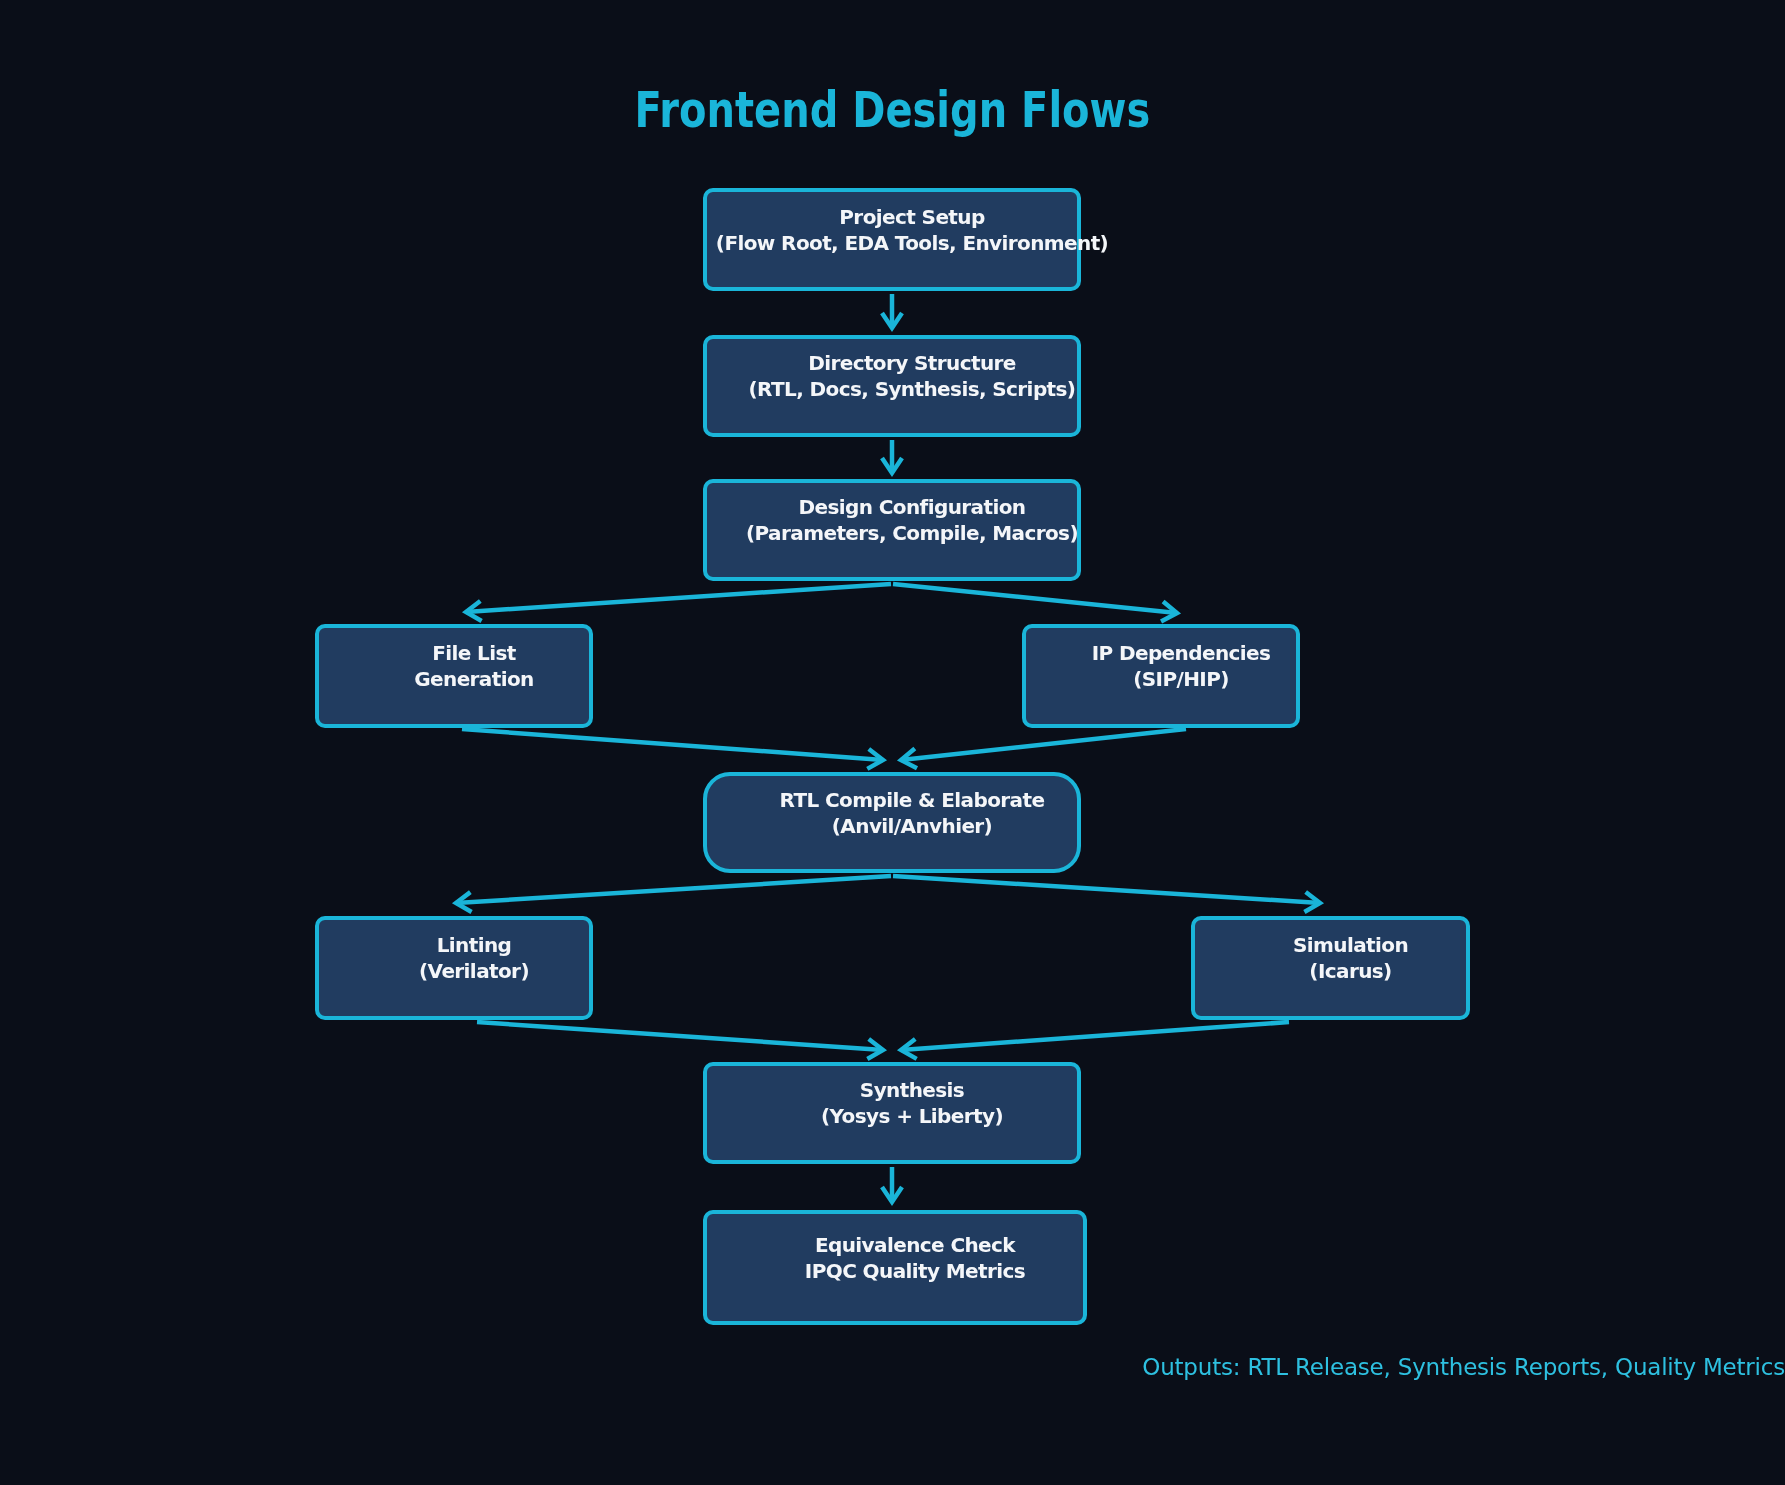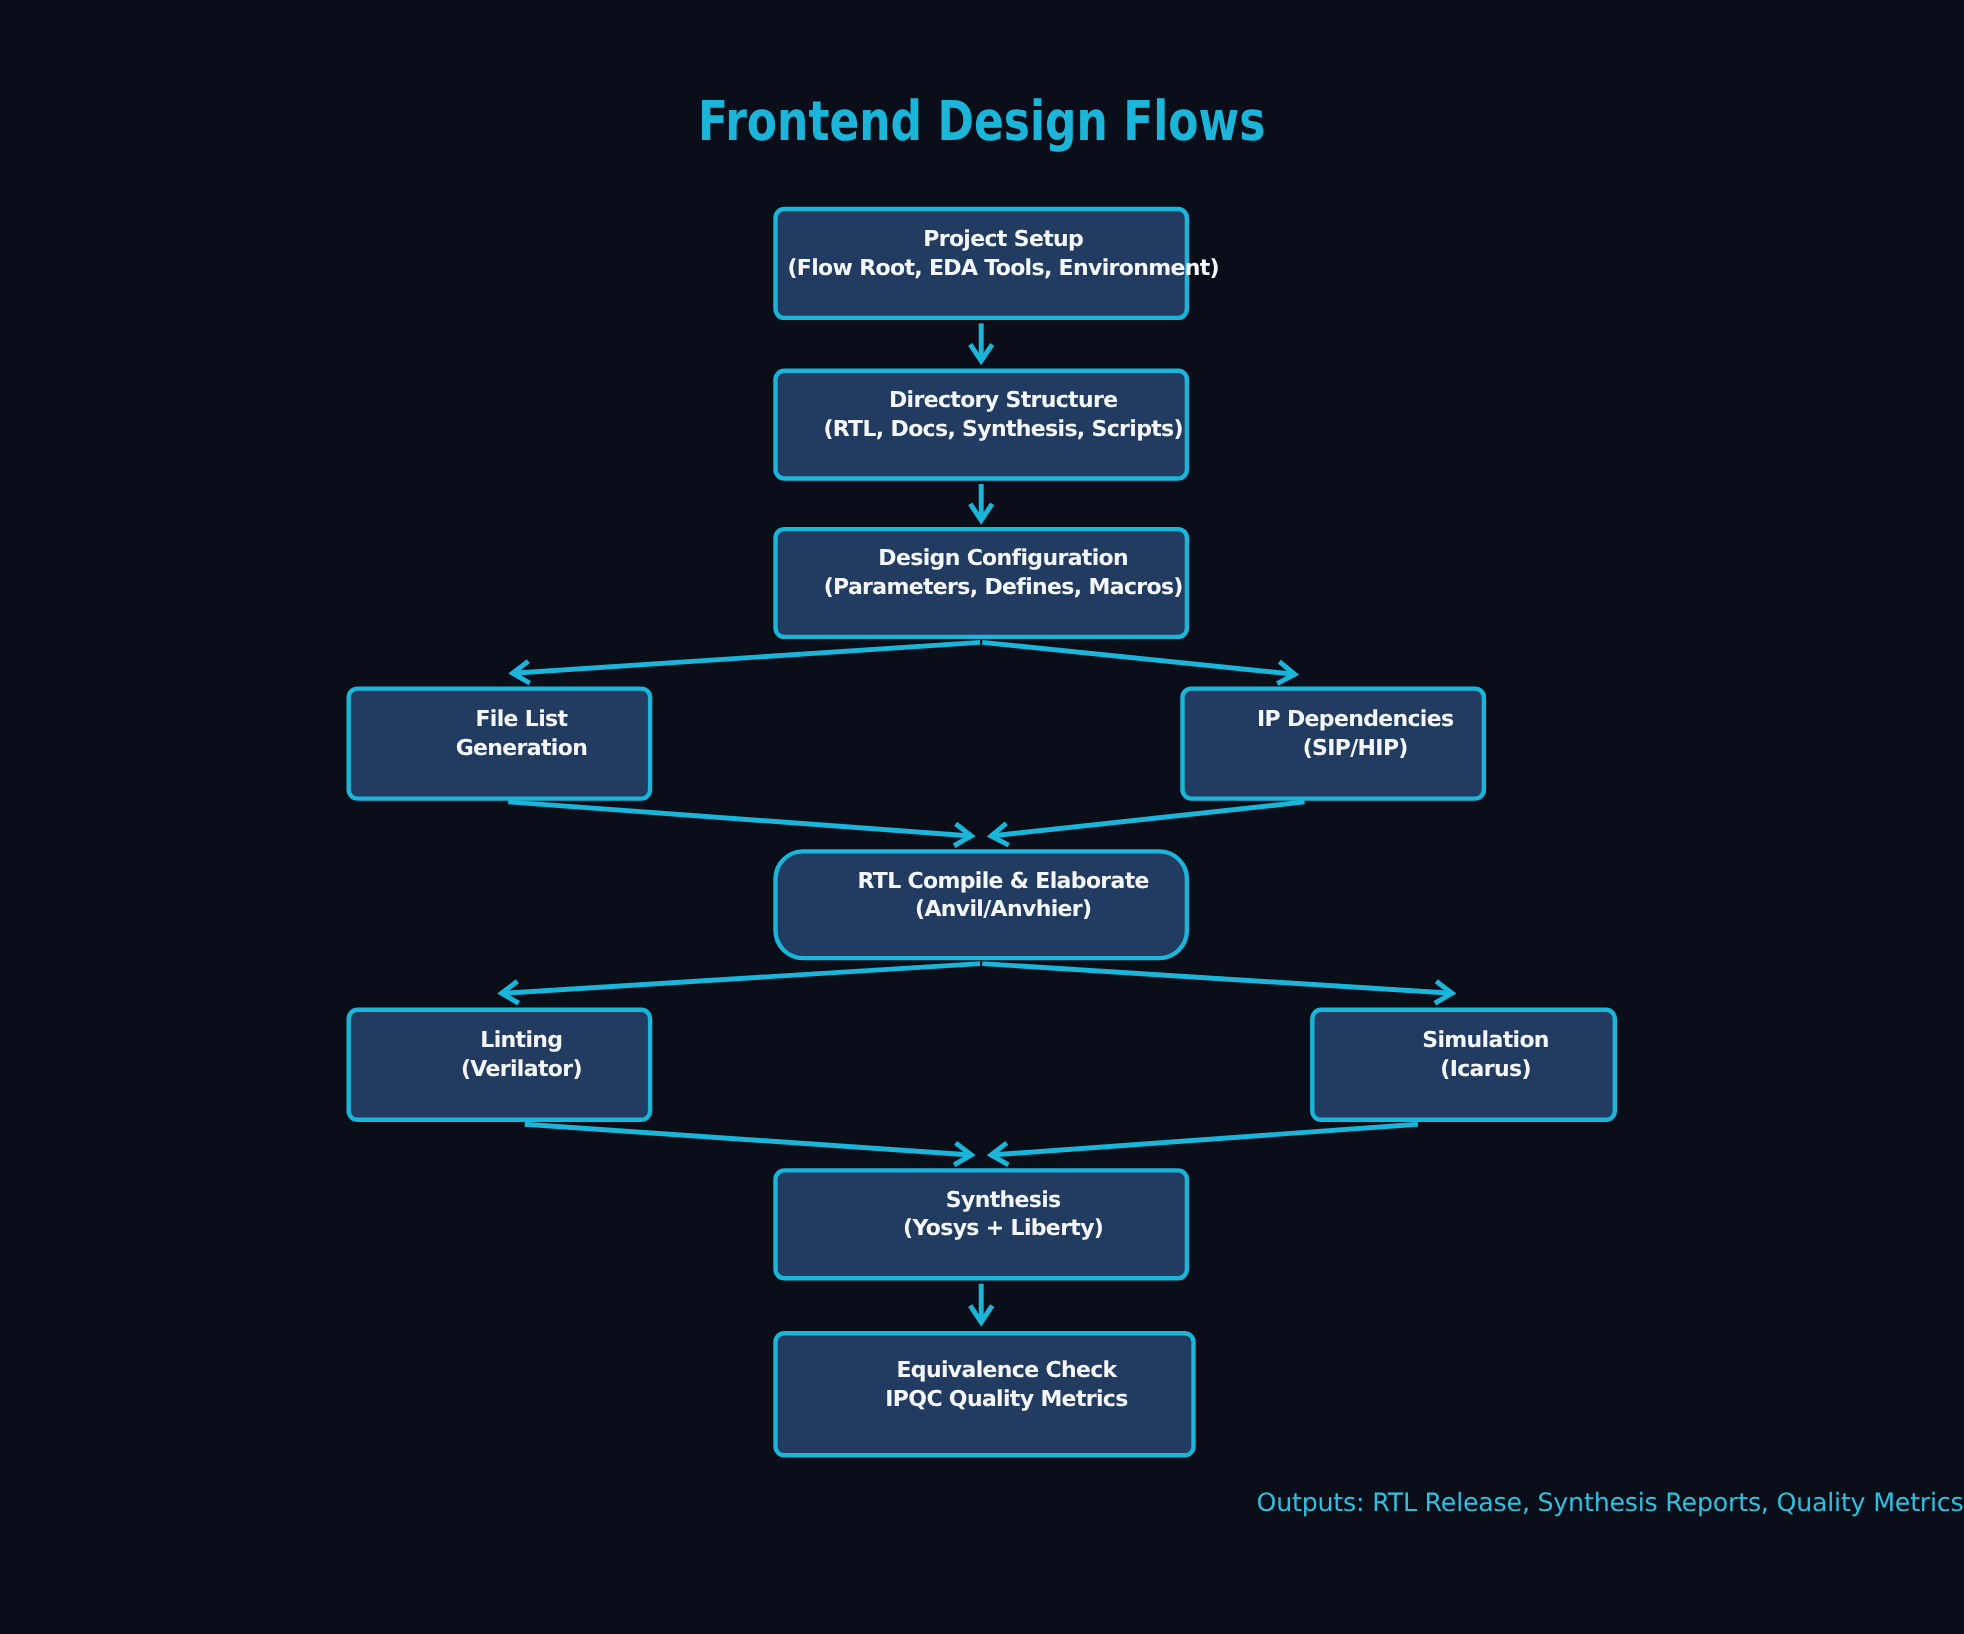--- a/index.html
+++ b/index.html
@@ -88,32 +88,32 @@
   <div class="node" style="left:703px;top:335px;width:378px;height:102px;">
     <div class="lines">
       <div>Directory Structure</div>
       <div>(RTL, Docs, Synthesis, Scripts)</div>
     </div>
   </div>
 
   <div class="node" style="left:703px;top:479px;width:378px;height:102px;text-align:center;">
     <div class="lines">
       <div>Design Configuration</div>
-      <div>(Parameters, Defines, Macros)</div>
+      <div>(Parameters, Compile, Macros)</div>
     </div>
   </div>
 
   <div class="node" style="left:315px;top:624px;width:278px;height:104px;">
     <div class="lines">
       <div>File List</div>
       <div>Generation</div>
     </div>
   </div>
 
-  <div class="node" style="left:1073px;top:624px;width:278px;height:104px;">
+  <div class="node" style="left:1022px;top:624px;width:278px;height:104px;">
     <div class="lines">
       <div>IP Dependencies</div>
       <div>(SIP/HIP)</div>
     </div>
   </div>
 
   <div class="node" style="left:703px;top:772px;width:378px;height:101px;border-radius:27px;">
     <div class="lines">
       <div>RTL Compile &amp; Elaborate</div>
       <div>(Anvil/Anvhier)</div>

